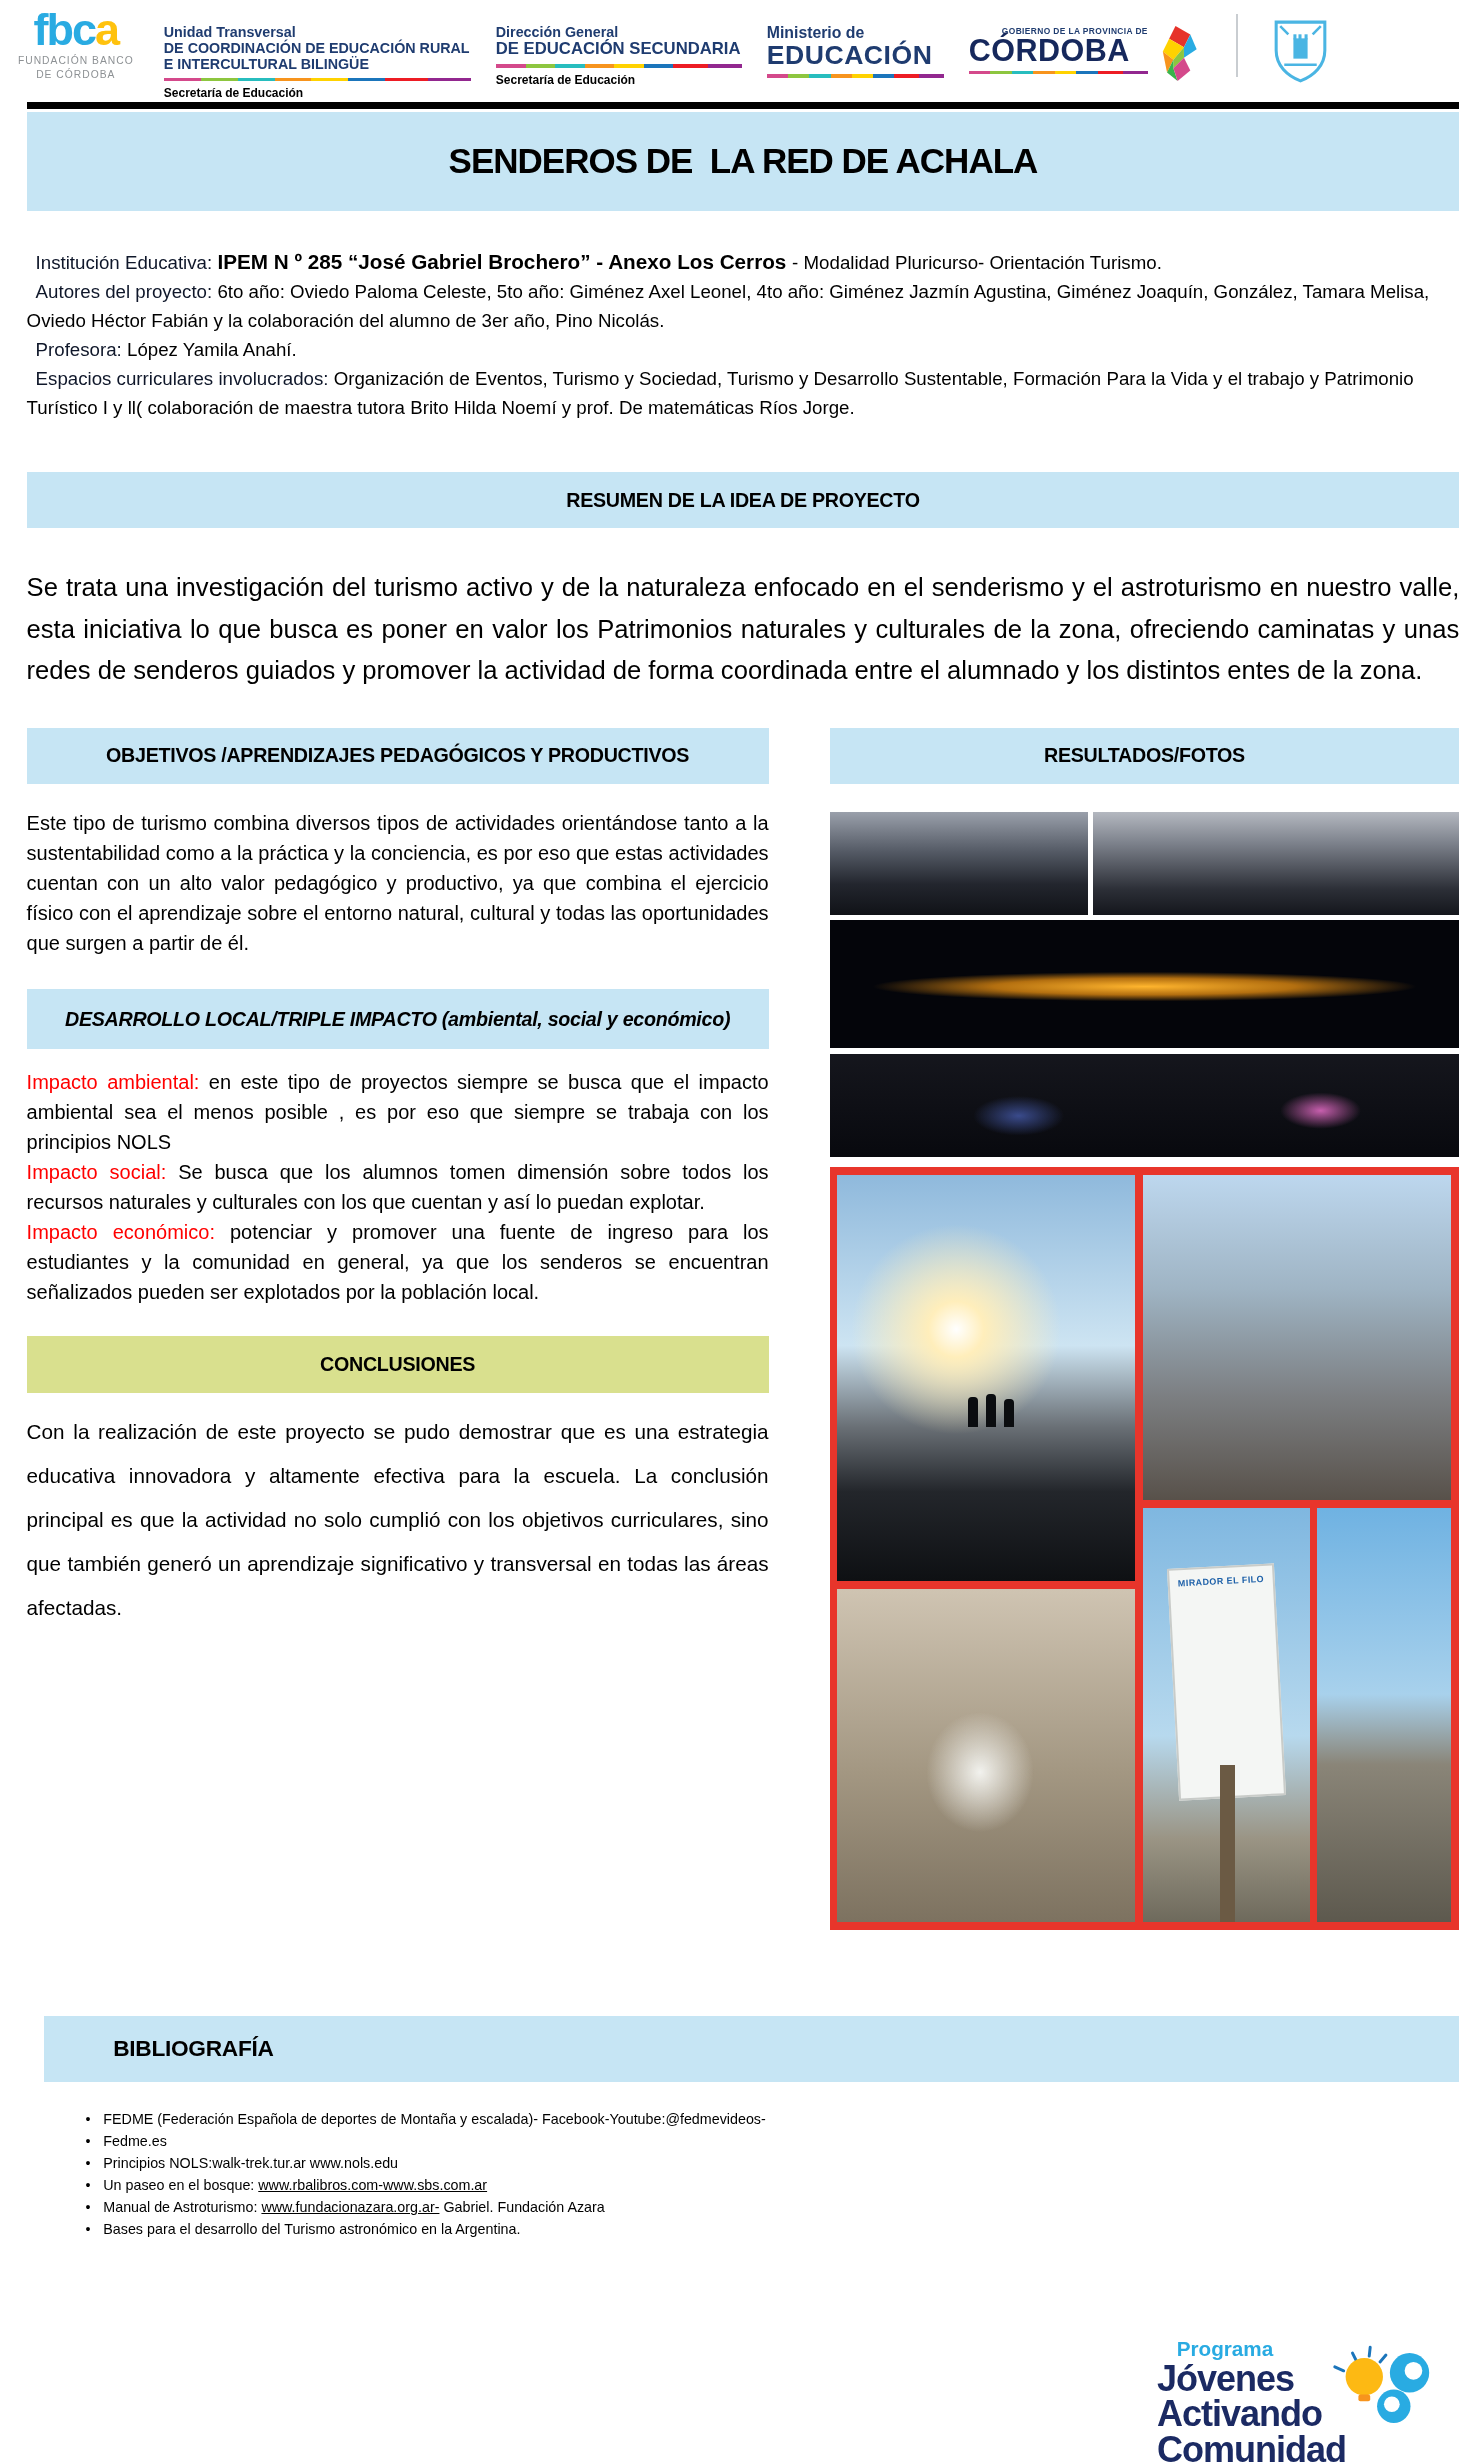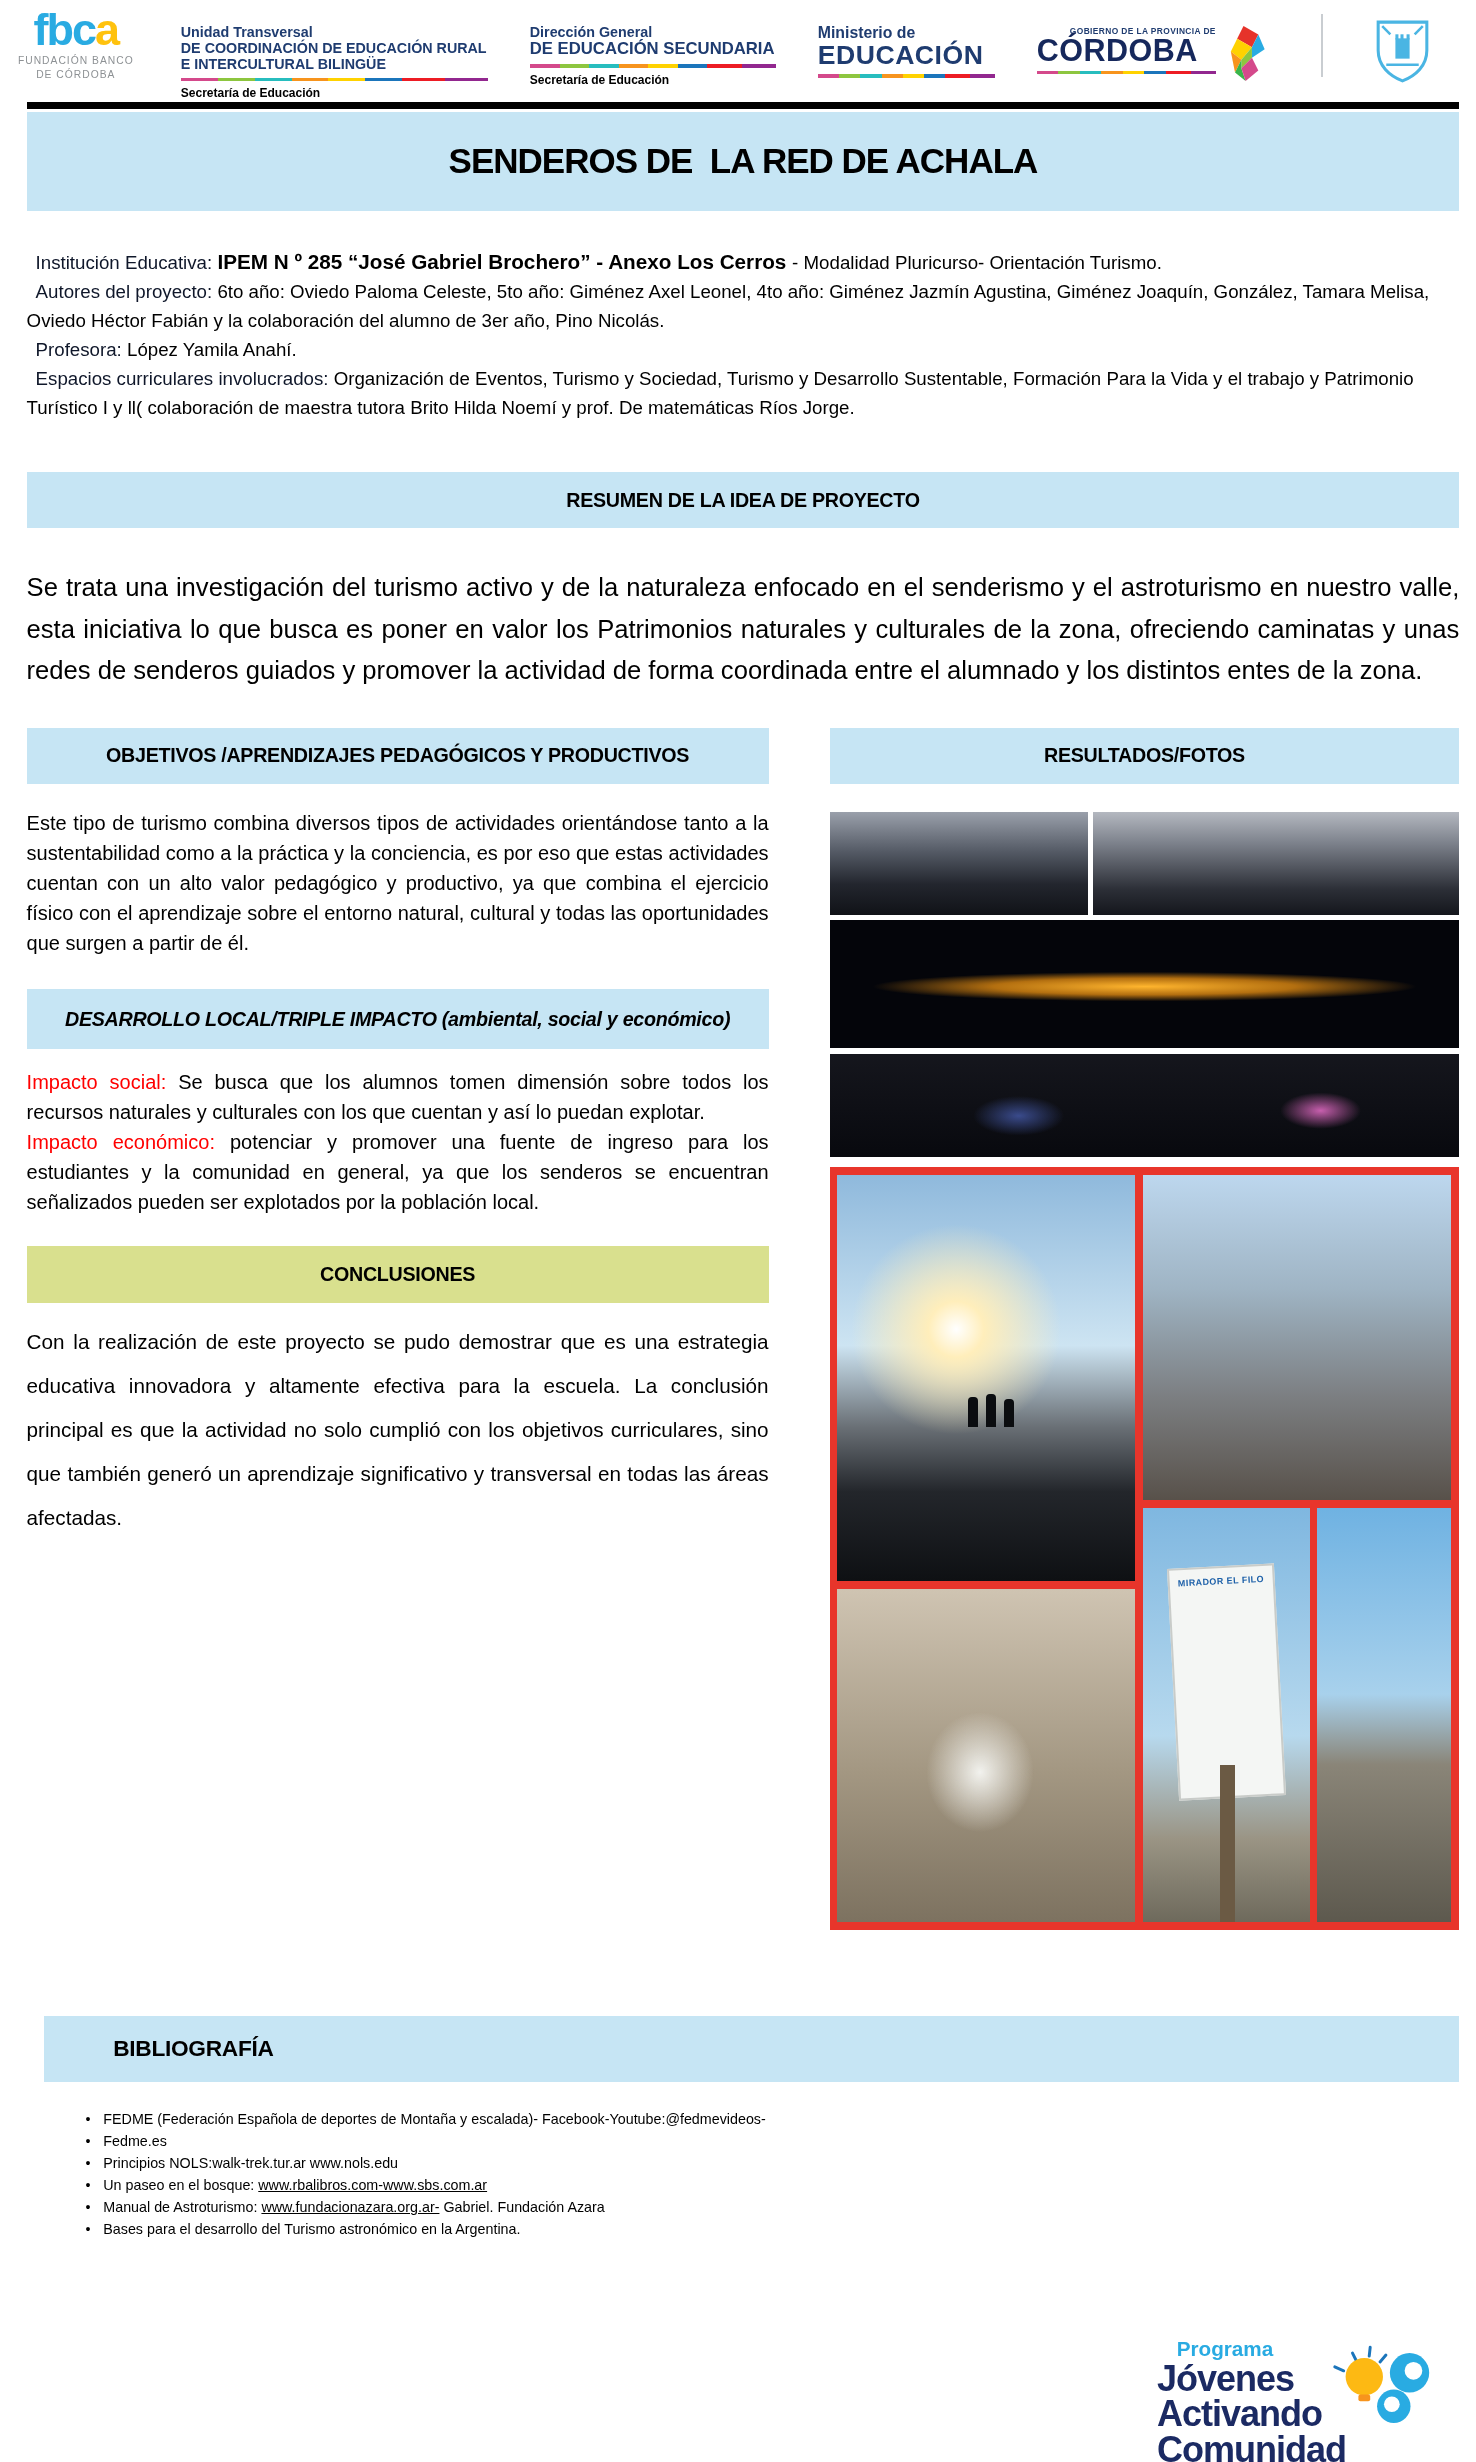--- a/index.html
+++ b/index.html
@@ -2,21 +2,21 @@
 <html lang="es"><head>
 <meta charset="utf-8">
 <style>
   * { margin:0; padding:0; box-sizing:border-box; }
   html,body { background:#ffffff; }
   body { font-family:"Liberation Sans", sans-serif; color:#000; }
   .page { position:relative; width:1477px; height:2463px; background:#fff; overflow:hidden; }
   .content { margin:0 17.7px 0 26.6px; }
 
   
-  .topbar { display:flex; align-items:flex-start; gap:42px; padding:9.9px 0 0 12.8px; height:99px; }
+  .topbar { display:flex; align-items:flex-start; gap:25px; padding:9.9px 0 0 12.8px; height:99px; }
   .fbca { width:126px; text-align:center; }
   .fbca-word { font-weight:bold; font-size:45px; line-height:0.9; letter-spacing:-2px; }
   .fbca-word .blue { color:#29abe2; }
   .fbca-word .yellow { color:#ffc20e; }
   .fbca-sub { color:#8d9194; font-size:10.3px; letter-spacing:1px; margin-top:3.9px; line-height:1.3; }
   .govblock { padding-top:13.8px; }
   .govblock .l1 { color:#1f3c70; font-weight:bold; font-size:14.3px; line-height:1.12; }
   .govblock .l2 { color:#1f3c70; font-weight:bold; font-size:14.3px; line-height:1.12; }
   .rainbow { height:3.9px; margin-top:5.9px; background:linear-gradient(90deg,#d4498b 0 12%,#8dc63f 12% 24%,#27bdbe 24% 36%,#f7941d 36% 48%,#ffd200 48% 60%,#1b75bb 60% 72%,#ed1c24 72% 86%,#92278f 86% 100%); }
   .secretaria { font-size:12px; font-weight:bold; margin-top:4.9px; }
@@ -181,20 +181,21 @@
     <div class="hbox resumen-h">RESUMEN DE LA IDEA DE PROYECTO</div>
     <p class="resumen-body">Se trata  una investigación del turismo activo y de la naturaleza enfocado  en el senderismo y el astroturismo en nuestro valle, esta iniciativa lo que busca es poner en valor los Patrimonios naturales y culturales de la zona, ofreciendo  caminatas y unas redes de senderos guiados  y promover  la actividad de forma coordinada entre el alumnado y los distintos entes de la zona.</p>
 
     <div class="cols">
       <div class="col-left">
         <div class="hbox">OBJETIVOS /APRENDIZAJES PEDAGÓGICOS Y PRODUCTIVOS</div>
         <p class="body-just objetivos-body">Este tipo de turismo combina diversos tipos de actividades orientándose tanto a la sustentabilidad como a la práctica  y la conciencia, es por eso que estas actividades cuentan con un alto valor pedagógico y productivo, ya que combina el ejercicio físico con el aprendizaje  sobre el entorno natural, cultural y todas las oportunidades  que surgen a partir de él.</p>
 
         <div class="hbox desarrollo-h">DESARROLLO LOCAL/TRIPLE IMPACTO (ambiental, social y económico)</div>
         <div class="impactos body-just">
+          <p><span class="lbl-red">Impacto ambiental: </span><span>en este tipo de proyectos siempre se busca que el impacto ambiental sea el menos posible , es por eso que siempre se trabaja con los principios NOLS</span></p>
           <p><span class="lbl-red">Impacto social: </span><span>Se busca que los alumnos tomen dimensión sobre todos los recursos naturales y culturales con los que cuentan y así  lo puedan explotar.</span></p>
           <p><span class="lbl-red">Impacto económico: </span><span>potenciar y promover una fuente de ingreso para los estudiantes y la comunidad en general, ya que los senderos se encuentran señalizados pueden ser explotados por la población local.</span></p>
         </div>
 
         <div class="hbox green conclusiones-h">CONCLUSIONES</div>
         <p class="conclusiones-body">Con la realización de este proyecto se pudo demostrar que es una estrategia educativa innovadora y altamente efectiva para la escuela. La  conclusión  principal es que la actividad no solo cumplió con los objetivos curriculares, sino que también generó un aprendizaje significativo y transversal  en todas las áreas afectadas.</p>
       </div>
 
       <div class="col-right">
         <div class="hbox">RESULTADOS/FOTOS</div>

